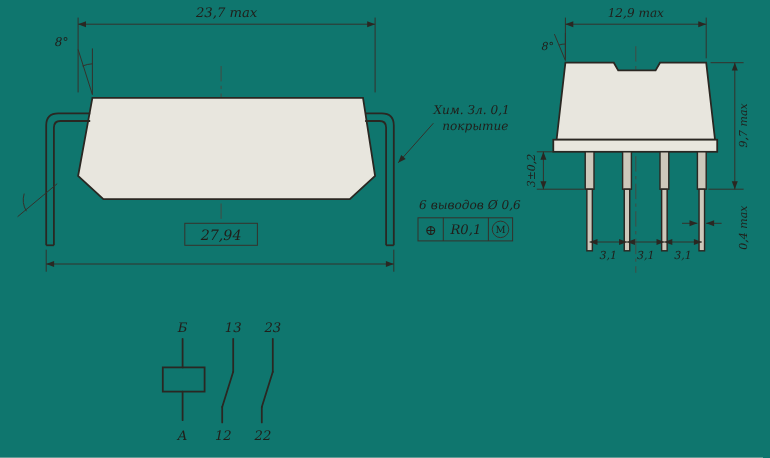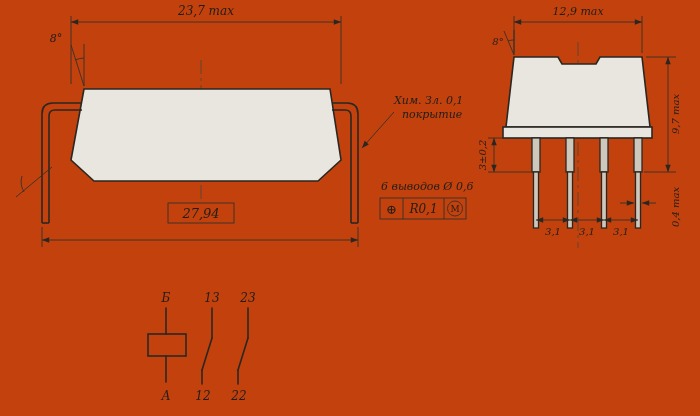--- a/index.html
+++ b/index.html
@@ -1,20 +1,20 @@
 <!DOCTYPE html>
 <html><head>
 <meta charset="utf-8">
 <style>
   html,body{margin:0;padding:0;}
   body{background:#d8d6d2;}
   .page{
     position:relative;
     width:700px;height:416px;
-    background:#c2410c;
+    background:#0f766e;
     overflow:hidden;
     font-family:"DejaVu Serif", serif;
   }
   svg{display:block;}
   text{
     font-family:"DejaVu Serif", serif;
     font-style:italic;
     fill:#211e1a;
   }
   .t10{font-size:10px;}

